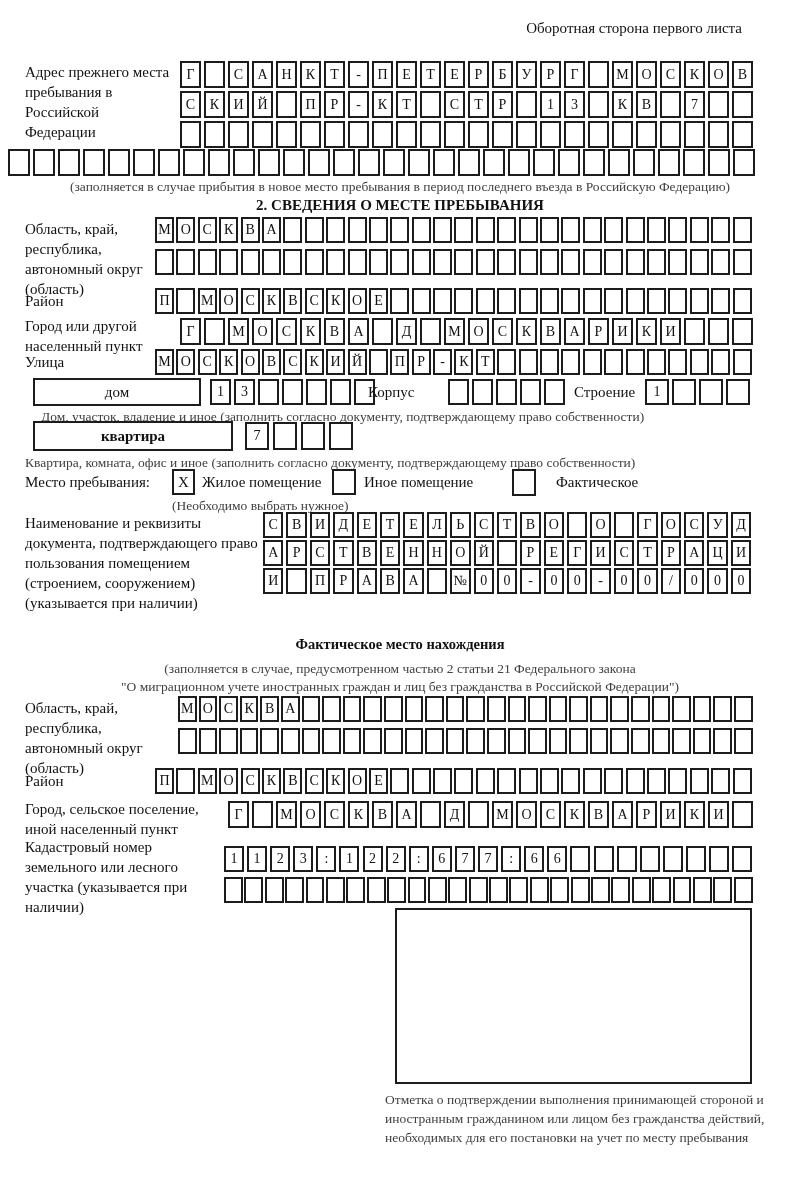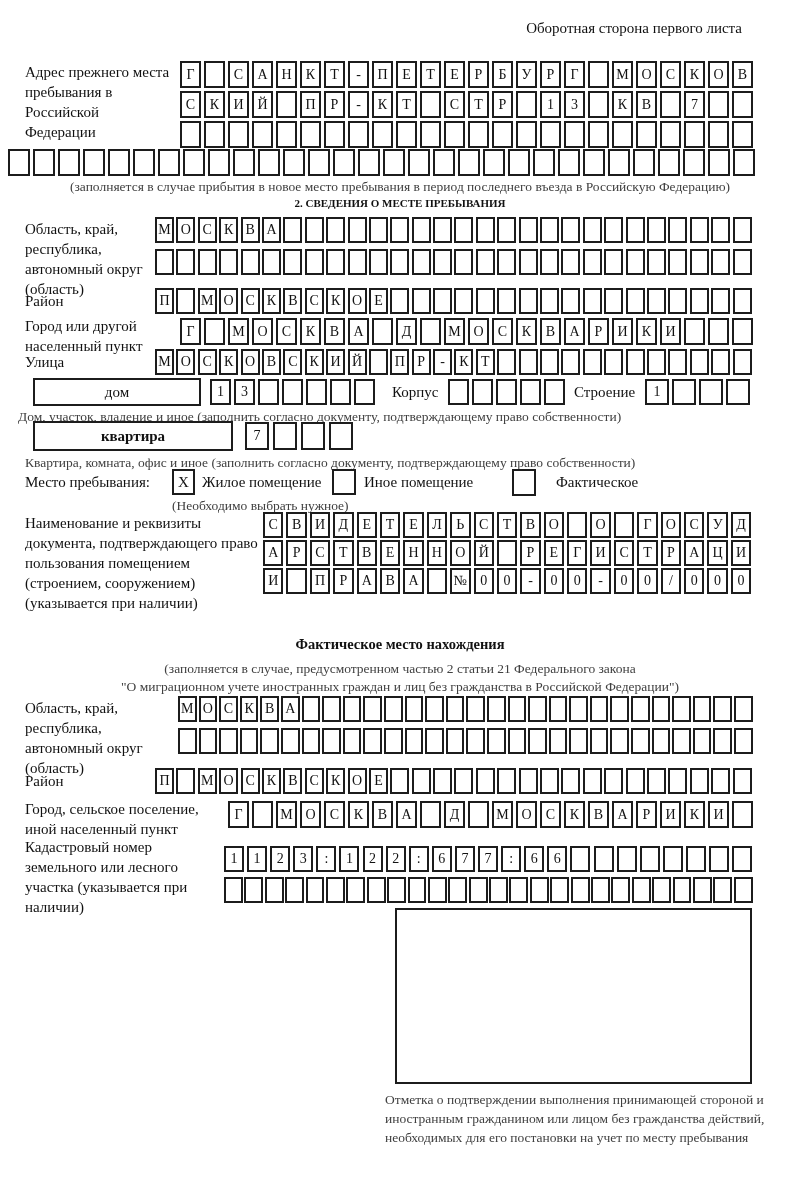--- a/index.html
+++ b/index.html
@@ -162,21 +162,21 @@
       <div class="cell"></div>
       <div class="cell"></div>
       <div class="cell"></div>
       <div class="cell"></div>
       <div class="cell"></div>
       <div class="cell"></div>
       <div class="cell"></div>
     </div>
   <div class="caption center" style="top:178px;">(заполняется в случае прибытия в новое место пребывания в период последнего въезда в Российскую Федерацию)</div>
 
-  <div class="hdr center" style="top:197px;font-size:11px;">2. СВЕДЕНИЯ О МЕСТЕ ПРЕБЫВАНИЯ</div>
+  <div class="hdr center" style="top:197px;font-size:15px;">2. СВЕДЕНИЯ О МЕСТЕ ПРЕБЫВАНИЯ</div>
 
   <div class="label" style="left:25px;top:219px;width:120px;">Область, край, республика, автономный округ (область)</div>
   <div class="cellrow r-28a" style="left:155px;top:217px;">
       <div class="cell">М</div>
       <div class="cell">О</div>
       <div class="cell">С</div>
       <div class="cell">К</div>
       <div class="cell">В</div>
       <div class="cell">А</div>
       <div class="cell"></div>
@@ -328,36 +328,36 @@
   <div class="bigbox" style="left:33px;top:378px;width:168px;height:28px;">дом</div>
   <div class="cellrow r-house" style="left:210px;top:379px;">
       <div class="cell">1</div>
       <div class="cell">3</div>
       <div class="cell"></div>
       <div class="cell"></div>
       <div class="cell"></div>
       <div class="cell"></div>
       <div class="cell"></div>
     </div>
-  <div class="label" style="left:392px;top:382px;">Корпус</div>
+  <div class="label" style="left:368px;top:382px;">Корпус</div>
   <div class="cellrow r-house" style="left:448px;top:379px;">
       <div class="cell"></div>
       <div class="cell"></div>
       <div class="cell"></div>
       <div class="cell"></div>
       <div class="cell"></div>
     </div>
   <div class="label" style="left:574px;top:382px;">Строение</div>
   <div class="cellrow r-str" style="left:645px;top:379px;">
       <div class="cell">1</div>
       <div class="cell"></div>
       <div class="cell"></div>
       <div class="cell"></div>
     </div>
-  <div class="caption" style="left:18px;top:408px;">Дом, участок, владение и иное (заполнить согласно документу, подтверждающему право собственности)</div>
+  <div class="caption" style="left:41px;top:408px;">Дом, участок, владение и иное (заполнить согласно документу, подтверждающему право собственности)</div>
 
   <div class="bigbox" style="left:33px;top:421px;width:200px;height:30px;font-weight:bold;">квартира</div>
   <div class="cellrow r-flat" style="left:245px;top:422px;">
       <div class="cell">7</div>
       <div class="cell"></div>
       <div class="cell"></div>
       <div class="cell"></div>
     </div>
   <div class="caption" style="left:25px;top:454px;">Квартира, комната, офис и иное (заполнить согласно документу, подтверждающему право собственности)</div>
 

